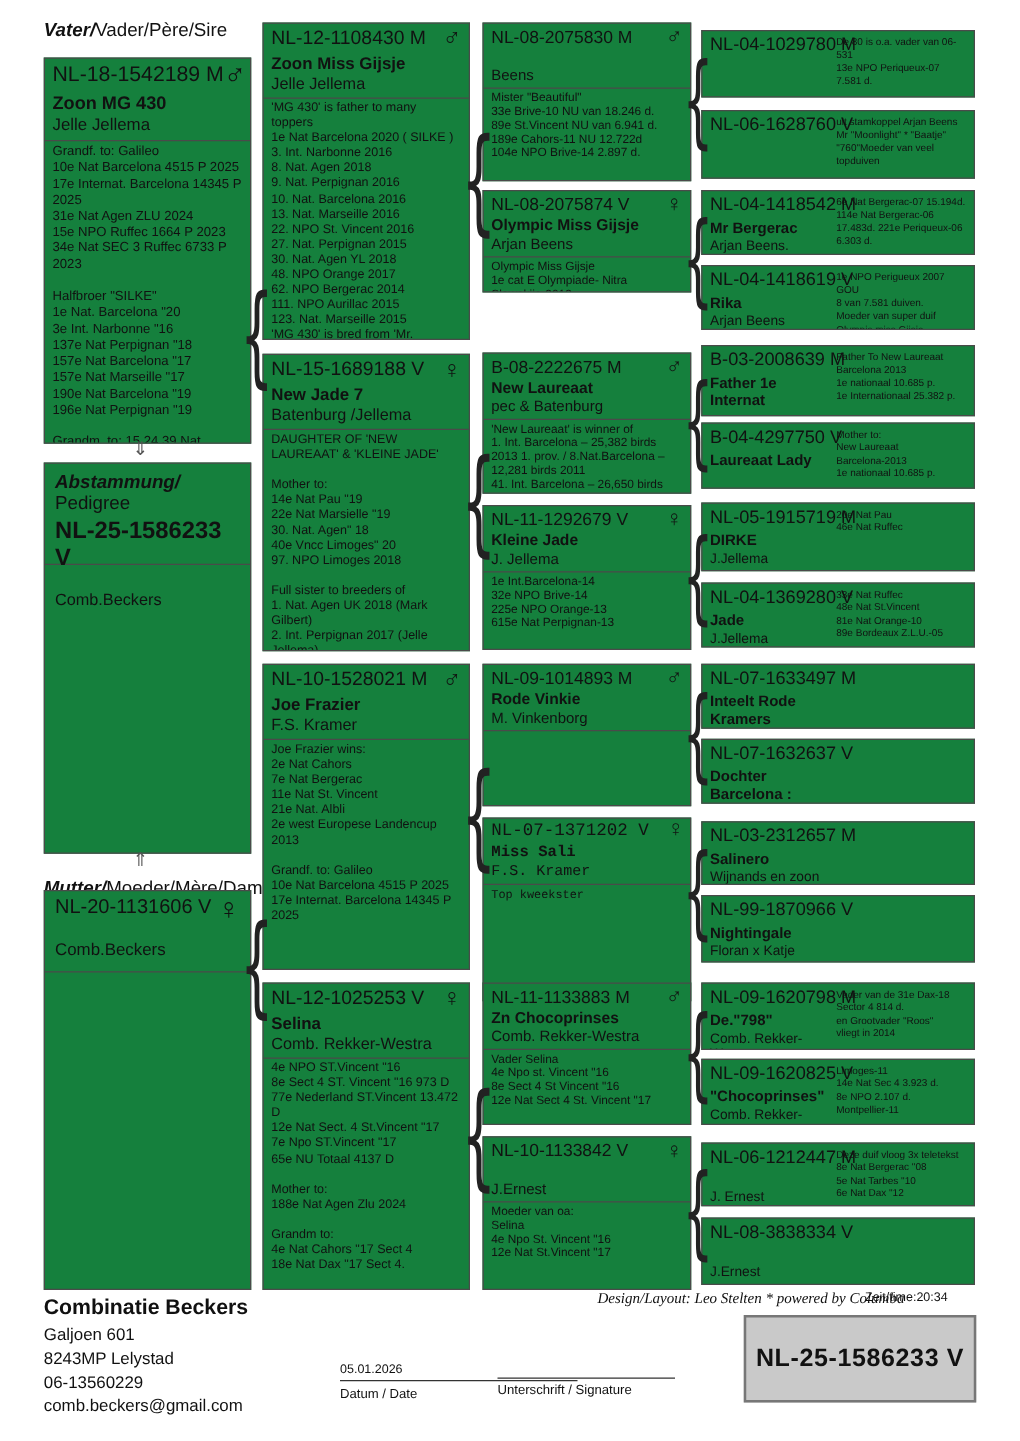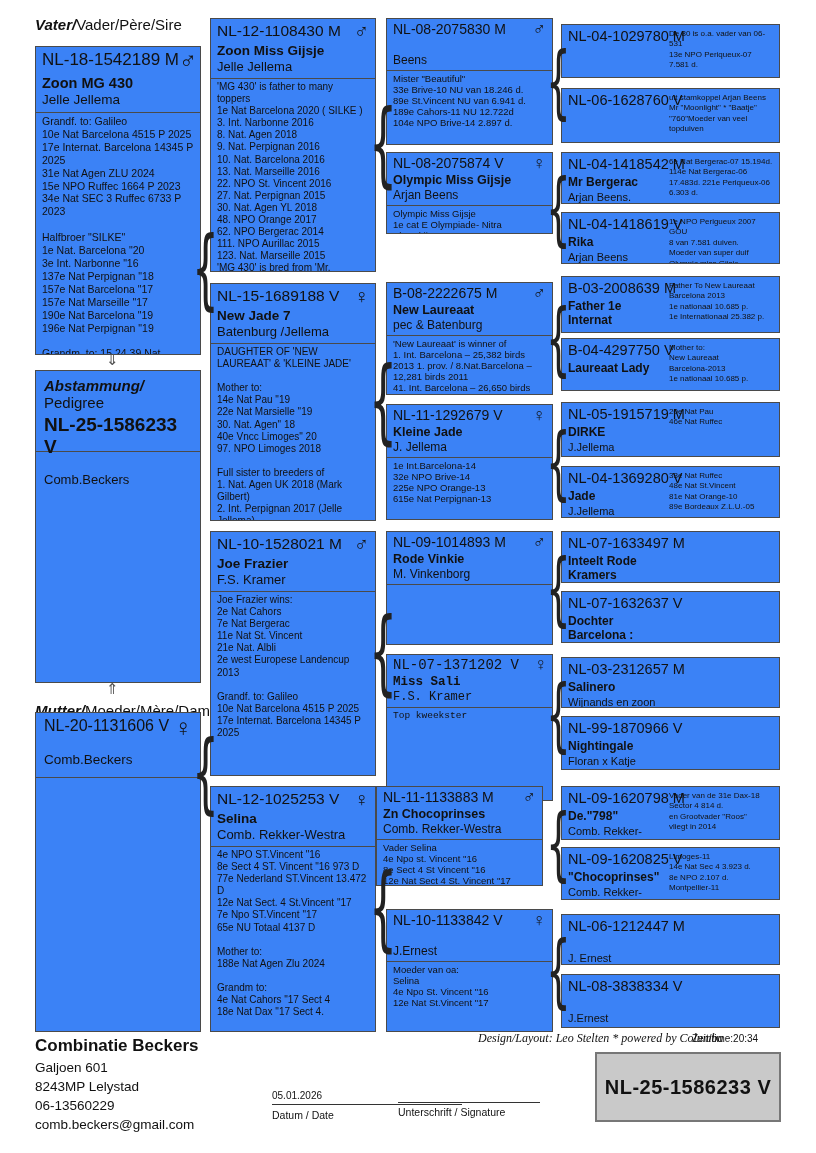--- a/index.html
+++ b/index.html
@@ -1,20 +1,20 @@
 <!DOCTYPE html>
 <html><head>
 <meta charset="utf-8">
 <style>
   html,body{margin:0;padding:0;background:#fff;}
   .page{position:relative;width:816px;height:1153px;background:#fff;overflow:hidden;
         font-family:"Liberation Sans",sans-serif;color:#111;}
   .gen-label{position:absolute;font-size:15px;white-space:nowrap;}
   .gen-label .bi{font-weight:bold;font-style:italic;}
-  .box{position:absolute;border:1px solid #4a4a4a;background:#3b82f6;box-sizing:border-box;overflow:hidden;}
+  .box{position:absolute;border:1px solid #4a4a4a;background:#15803d;box-sizing:border-box;overflow:hidden;}
   .bhead{padding:3px 6px 2px;}
   .ring-row{display:flex;justify-content:space-between;align-items:flex-start;}
   .ring{white-space:nowrap;}
   .sex{line-height:1;margin-top:-1px;}
   .bname{font-weight:bold;min-height:14px;margin-top:2px;}
   .owner{margin-top:1px;min-height:13px;}
   .bbody{border-top:1px solid #4a4a4a;padding:2px 6px 3px;white-space:pre-line;}
   
   .g1 .ring{font-size:17px;} .g1 .sex{font-size:24px;} .g1 .bname{font-size:14.5px;}
   .g1 .owner{font-size:13.5px;margin-bottom:3px;} .g1 .bbody{font-size:10.5px;line-height:1.23;}
@@ -300,21 +300,21 @@
         <div class="ring-row">
       <span class="ring">NL-07-1371202 V</span>
       <span class="sex">♀</span>
         </div>
       <div class="bname">Miss Sali</div>
       <div class="owner">F.S. Kramer</div>
     </div>
     <div class="bbody" style="height:100%;">Top kweekster</div>
   </div>
 
-  <div class="box g3" style="left:376px;top:786px;width:167px;height:100px;">
+  <div class="box g3" style="left:386px;top:786px;width:167px;height:114px;">
     <div class="bhead">
         <div class="ring-row">
       <span class="ring">NL-11-1133883 M</span>
       <span class="sex">♂</span>
         </div>
       <div class="bname">Zn Chocoprinses</div>
       <div class="owner">Comb. Rekker-Westra</div>
     </div>
     <div class="bbody">Vader Selina
 4e Npo st. Vincent "16
@@ -471,20 +471,24 @@
 14e Nat Sec 4 3.923 d.
 8e NPO 2.107 d.
 Montpellier-11</div>
   </div>
   <div class="box g4box" style="left:561px;top:914px;width:219px;height:51px;">
     <div class="g4left">
         <div class="g4ring">NL-06-1212447 M</div>
       <div class="g4name"></div>
       <div class="g4owner">J. Ernest</div>
       </div>
+    <div class="g4note">Deze duif vloog 3x teletekst
+8e Nat Bergerac "08
+5e Nat Tarbes "10
+6e Nat Dax "12</div>
   </div>
   <div class="box g4box" style="left:561px;top:974px;width:219px;height:54px;">
     <div class="g4left">
         <div class="g4ring">NL-08-3838334 V</div>
       <div class="g4name"></div>
       <div class="g4owner">J.Ernest</div>
       </div>
     <div class="g4note"></div>
   </div>
 

